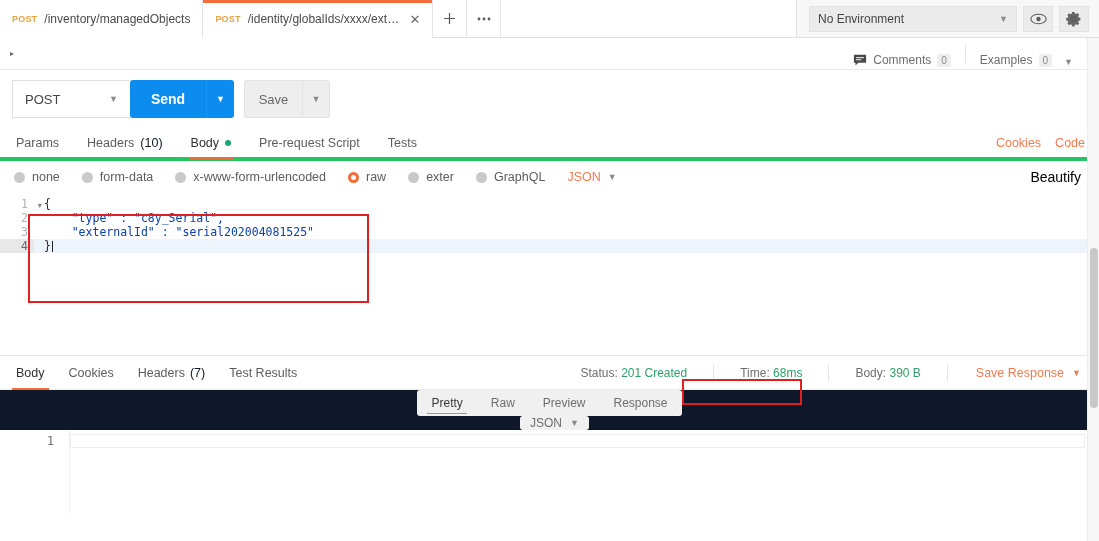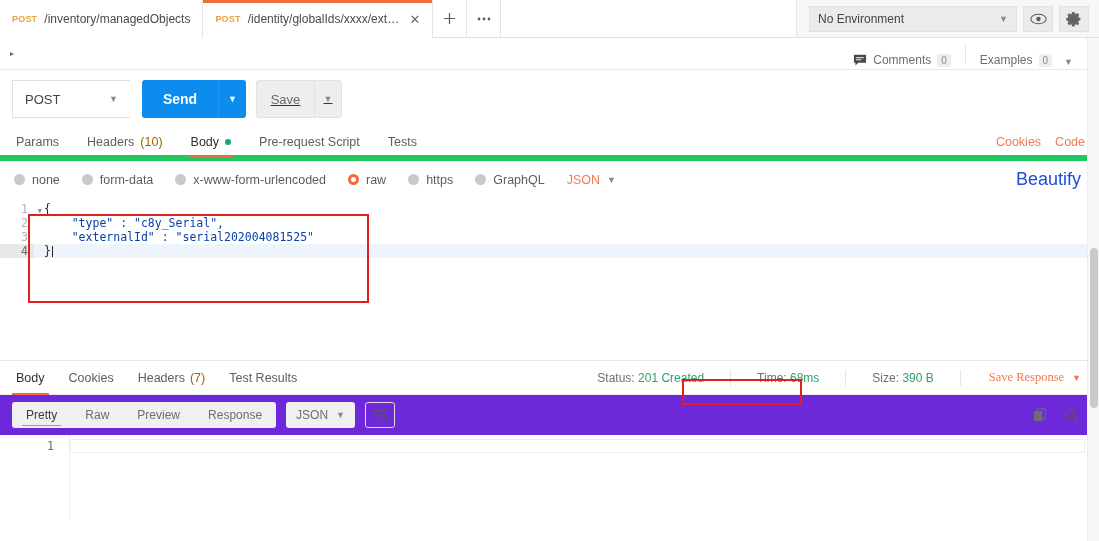--- a/index.html
+++ b/index.html
@@ -151,76 +151,76 @@
   }
   .url-redact {
     display:inline-block;
     width: 58px; height: 11px;
     background:#d8d8d8;
     border-radius:1px;
     margin: 0 1px;
     vertical-align: -1px;
     filter: blur(1px);
   }
-  .send-wrap { display:flex; margin-left:12px; }
+  .send-wrap { display:flex; }
   .send-btn {
     background:#0d8cf0; color:#fff;
     height:38px; width:76px;
     display:flex; align-items:center; justify-content:center;
     font-size:14px; font-weight:bold;
     border-radius:3px 0 0 3px; cursor:pointer;
   }
   .send-caret {
     background:#0d8cf0; color:#fff;
     height:38px; width:28px;
     display:flex; align-items:center; justify-content:center;
     border-radius:0 3px 3px 0;
     border-left:1px solid #1f96f2;
     font-size:9px; cursor:pointer;
   }
-  .save-wrap { display:flex; margin-left:10px;text-decoration:underline; }
+  .save-wrap { display:flex; margin-left:10px; }
   .save-btn {
     background:#eeeeee; color:#6a6a6a;
     height:38px; width:58px;
     display:flex; align-items:center; justify-content:center;
     font-size:13px; border:1px solid #e2e2e2; border-right:none;
     border-radius:3px 0 0 3px; cursor:pointer;
   }
   .save-caret {
     background:#eeeeee; color:#8a8a8a;
     height:38px; width:28px;
     display:flex; align-items:center; justify-content:center;
     border:1px solid #e2e2e2;
     border-radius:0 3px 3px 0;
     font-size:9px; cursor:pointer;
   }
 
   
   .reqtabs {
     display:flex; align-items:center;
-    border-bottom:6px solid #22c55e;
+    border-bottom:4px solid #22c55e;
     padding: 0 12px;
     height: 33px;
     background:#fff;
   }
   .rtab {
     padding: 0 14px; height:33px;
     display:flex; align-items:center; gap:6px;
     font-size:12.5px; color:#5d5d5d;
     position:relative; cursor:pointer;
   }
   .rtab:first-child { padding-left: 4px; }
   .rtab.active { color:#2f2f2f; }
   .rtab.active:after {
     content:""; position:absolute;
     left:12px; right:12px; bottom:0; height:2px;
     background:#f26b3a;
   }
   .dot-green { width:6px; height:6px; border-radius:50%; background:#1ea672; display:inline-block;}
-  .muted { color:#a16207; }
+  .muted { color:#0f172a; }
   .reqtabs-right { margin-left:auto; display:flex; gap:14px; padding-right:2px; }
   .link-orange { color:#ef7b52; font-size:12.5px; cursor:pointer; }
 
   
   .bodytypes {
     display:flex; align-items:center;
     padding: 8px 12px 8px 14px;
     gap: 0;
     background:#fff;
     position:relative;
@@ -238,21 +238,21 @@
   .radio.on { background:#f26b3a; }
   .radio.on:after {
     content:""; position:absolute;
     left:3px; top:3px; width:5px; height:5px;
     border-radius:50%; background:#fff;
   }
   .json-sel { display:flex; align-items:center; gap:7px; cursor:pointer; }
   .json-sel .lbl { color:#ef7b52; font-size:12.5px; }
   .json-sel .caret { color:#8a8a8a; font-size:9px; }
   .beautify {
-    margin-left:auto; color:#1d4ed8; font-size:18px; cursor:pointer; padding-right: 6px;
+    margin-left:auto; color:#000000; font-size:14px; cursor:pointer; padding-right: 6px;
   }
 
   
   .editor {
     position:relative;
     height: 162px;
     background:#fff;
     display:flex;
     font-family: "DejaVu Sans Mono", monospace;
     font-size: 11.5px;
@@ -315,27 +315,28 @@
   .resp-tab.active { color:#2f2f2f; }
   .resp-tab.active:after {
     content:""; position:absolute; left:8px; right:8px; bottom:0; height:2px;
     background:#f26b3a;
   }
   .resp-meta { margin-left:auto; display:flex; align-items:center; gap:12px; }
   .meta-item { padding: 0 10px; font-size:12px; color:#6e6e6e; }
   .meta-item b { font-weight: normal; }
   .meta-val-green { color:#2fa06a; }
   .meta-sep { width:1px; height:16px; background:#e4e4e4; margin: 0 4px; }
-  .save-resp { color:#ef7b52; font-size:12.5px; padding: 0 6px 0 12px; cursor:pointer; display:flex; align-items:center; gap:8px;font-family:Liberation Serif, serif;}
+  .save-resp { color:#ef7b52; font-size:12.5px; padding: 0 6px 0 12px; cursor:pointer; display:flex; align-items:center; gap:8px;}
 
   .resp-toolbar {
     height: 40px;
     display:flex; align-items:center;
     padding: 0 12px;
-    background:#6d28d9;
+    background:#0f172a;
+    flex-direction:column;
   }
   .seg-group {
     display:flex; align-items:center;
     background:#f0f0f0; border-radius:3px; height:26px;
   }
   .seg {
     padding: 0 14px; height:26px;
     display:flex; align-items:center;
     font-size:12px; color:#6e6e6e; cursor:pointer;
     position:relative;
@@ -512,21 +513,21 @@
     <label class="radio-item">
       <span class="radio"></span>
       <span>x-www-form-urlencoded</span>
     </label>
     <label class="radio-item">
       <span class="radio on"></span>
       <span>raw</span>
     </label>
     <label class="radio-item">
       <span class="radio"></span>
-      <span>https</span>
+      <span>exter</span>
     </label>
     <label class="radio-item">
       <span class="radio"></span>
       <span>GraphQL</span>
     </label>
     <div class="json-sel">
       <span class="lbl">JSON</span>
       <span class="caret">▼</span>
     </div>
     <span class="beautify">Beautify</span>
@@ -574,21 +575,21 @@
         <b>Status:</b>
         <span class="meta-val-green">201 Created</span>
       </div>
       <div class="meta-sep"></div>
       <div class="meta-item">
         <b>Time:</b>
         <span class="meta-val-green">68ms</span>
       </div>
       <div class="meta-sep"></div>
       <div class="meta-item">
-        <b>Size:</b>
+        <b>Body:</b>
         <span class="meta-val-green">390 B</span>
       </div>
       <div class="meta-sep"></div>
       <div class="save-resp">
         <span>Save Response</span>
         <span style="font-size:9px;color:#ef7b52;">▼</span>
       </div>
     </div>
   </div>
 

